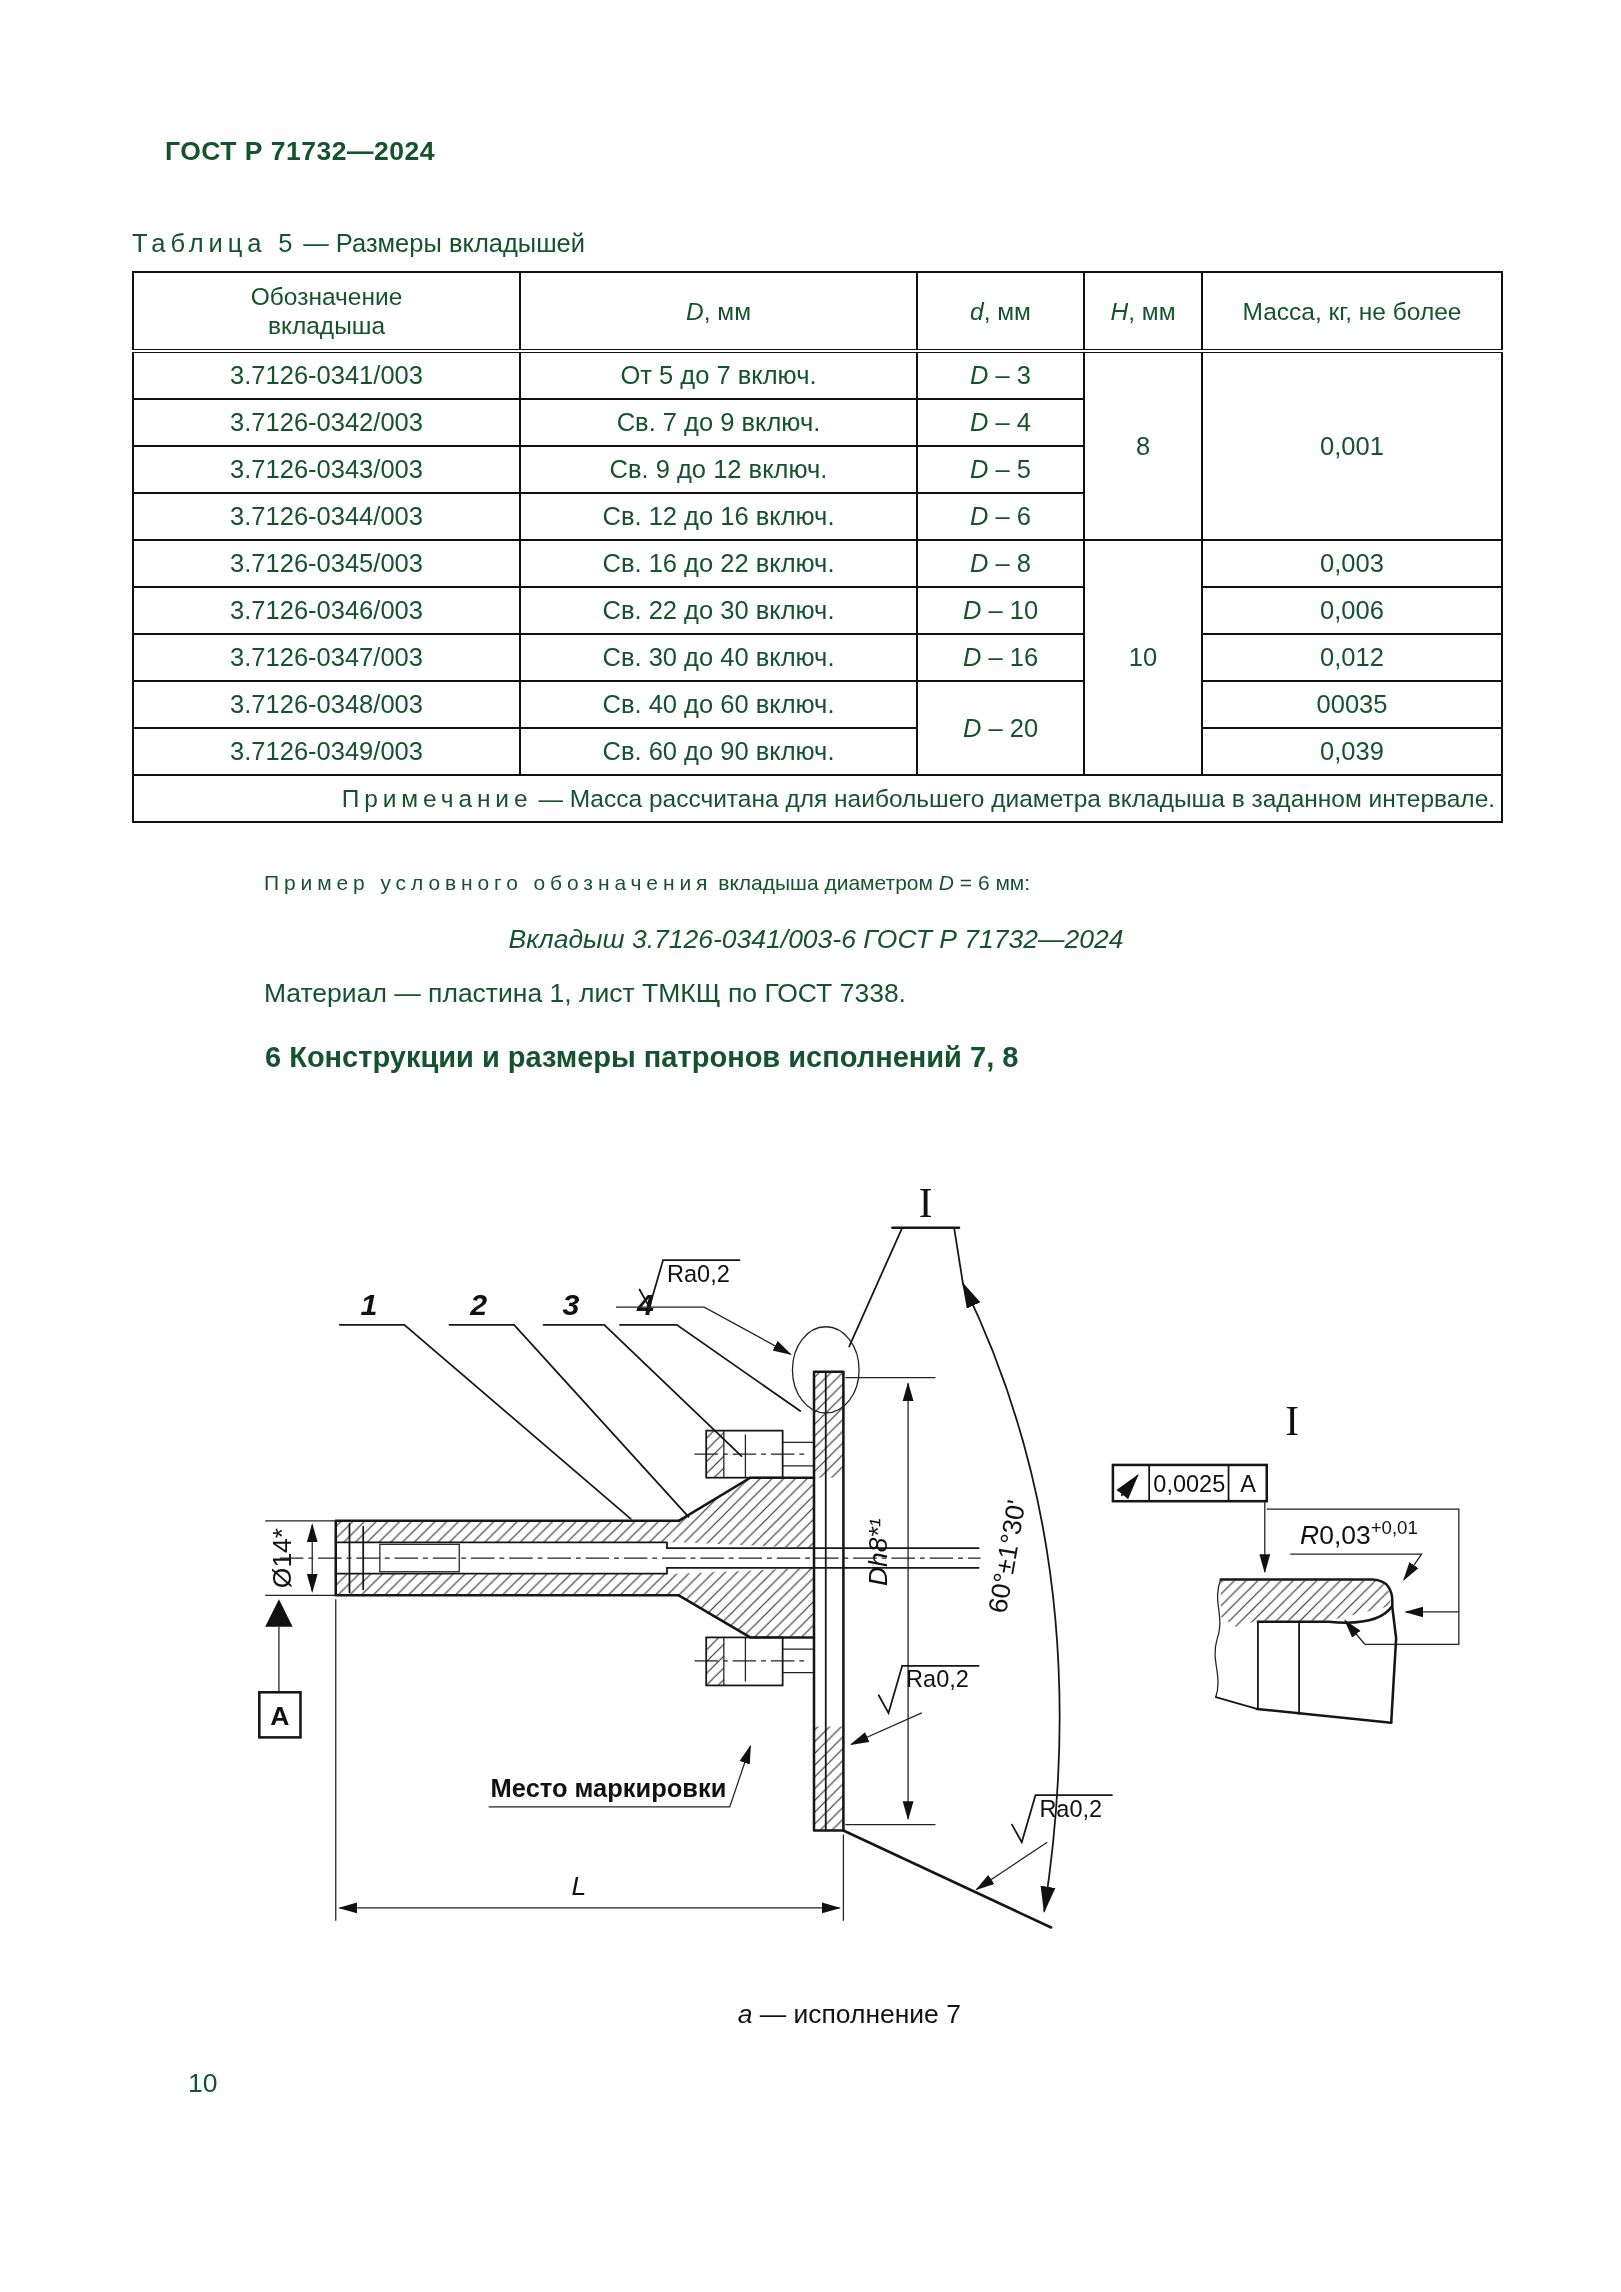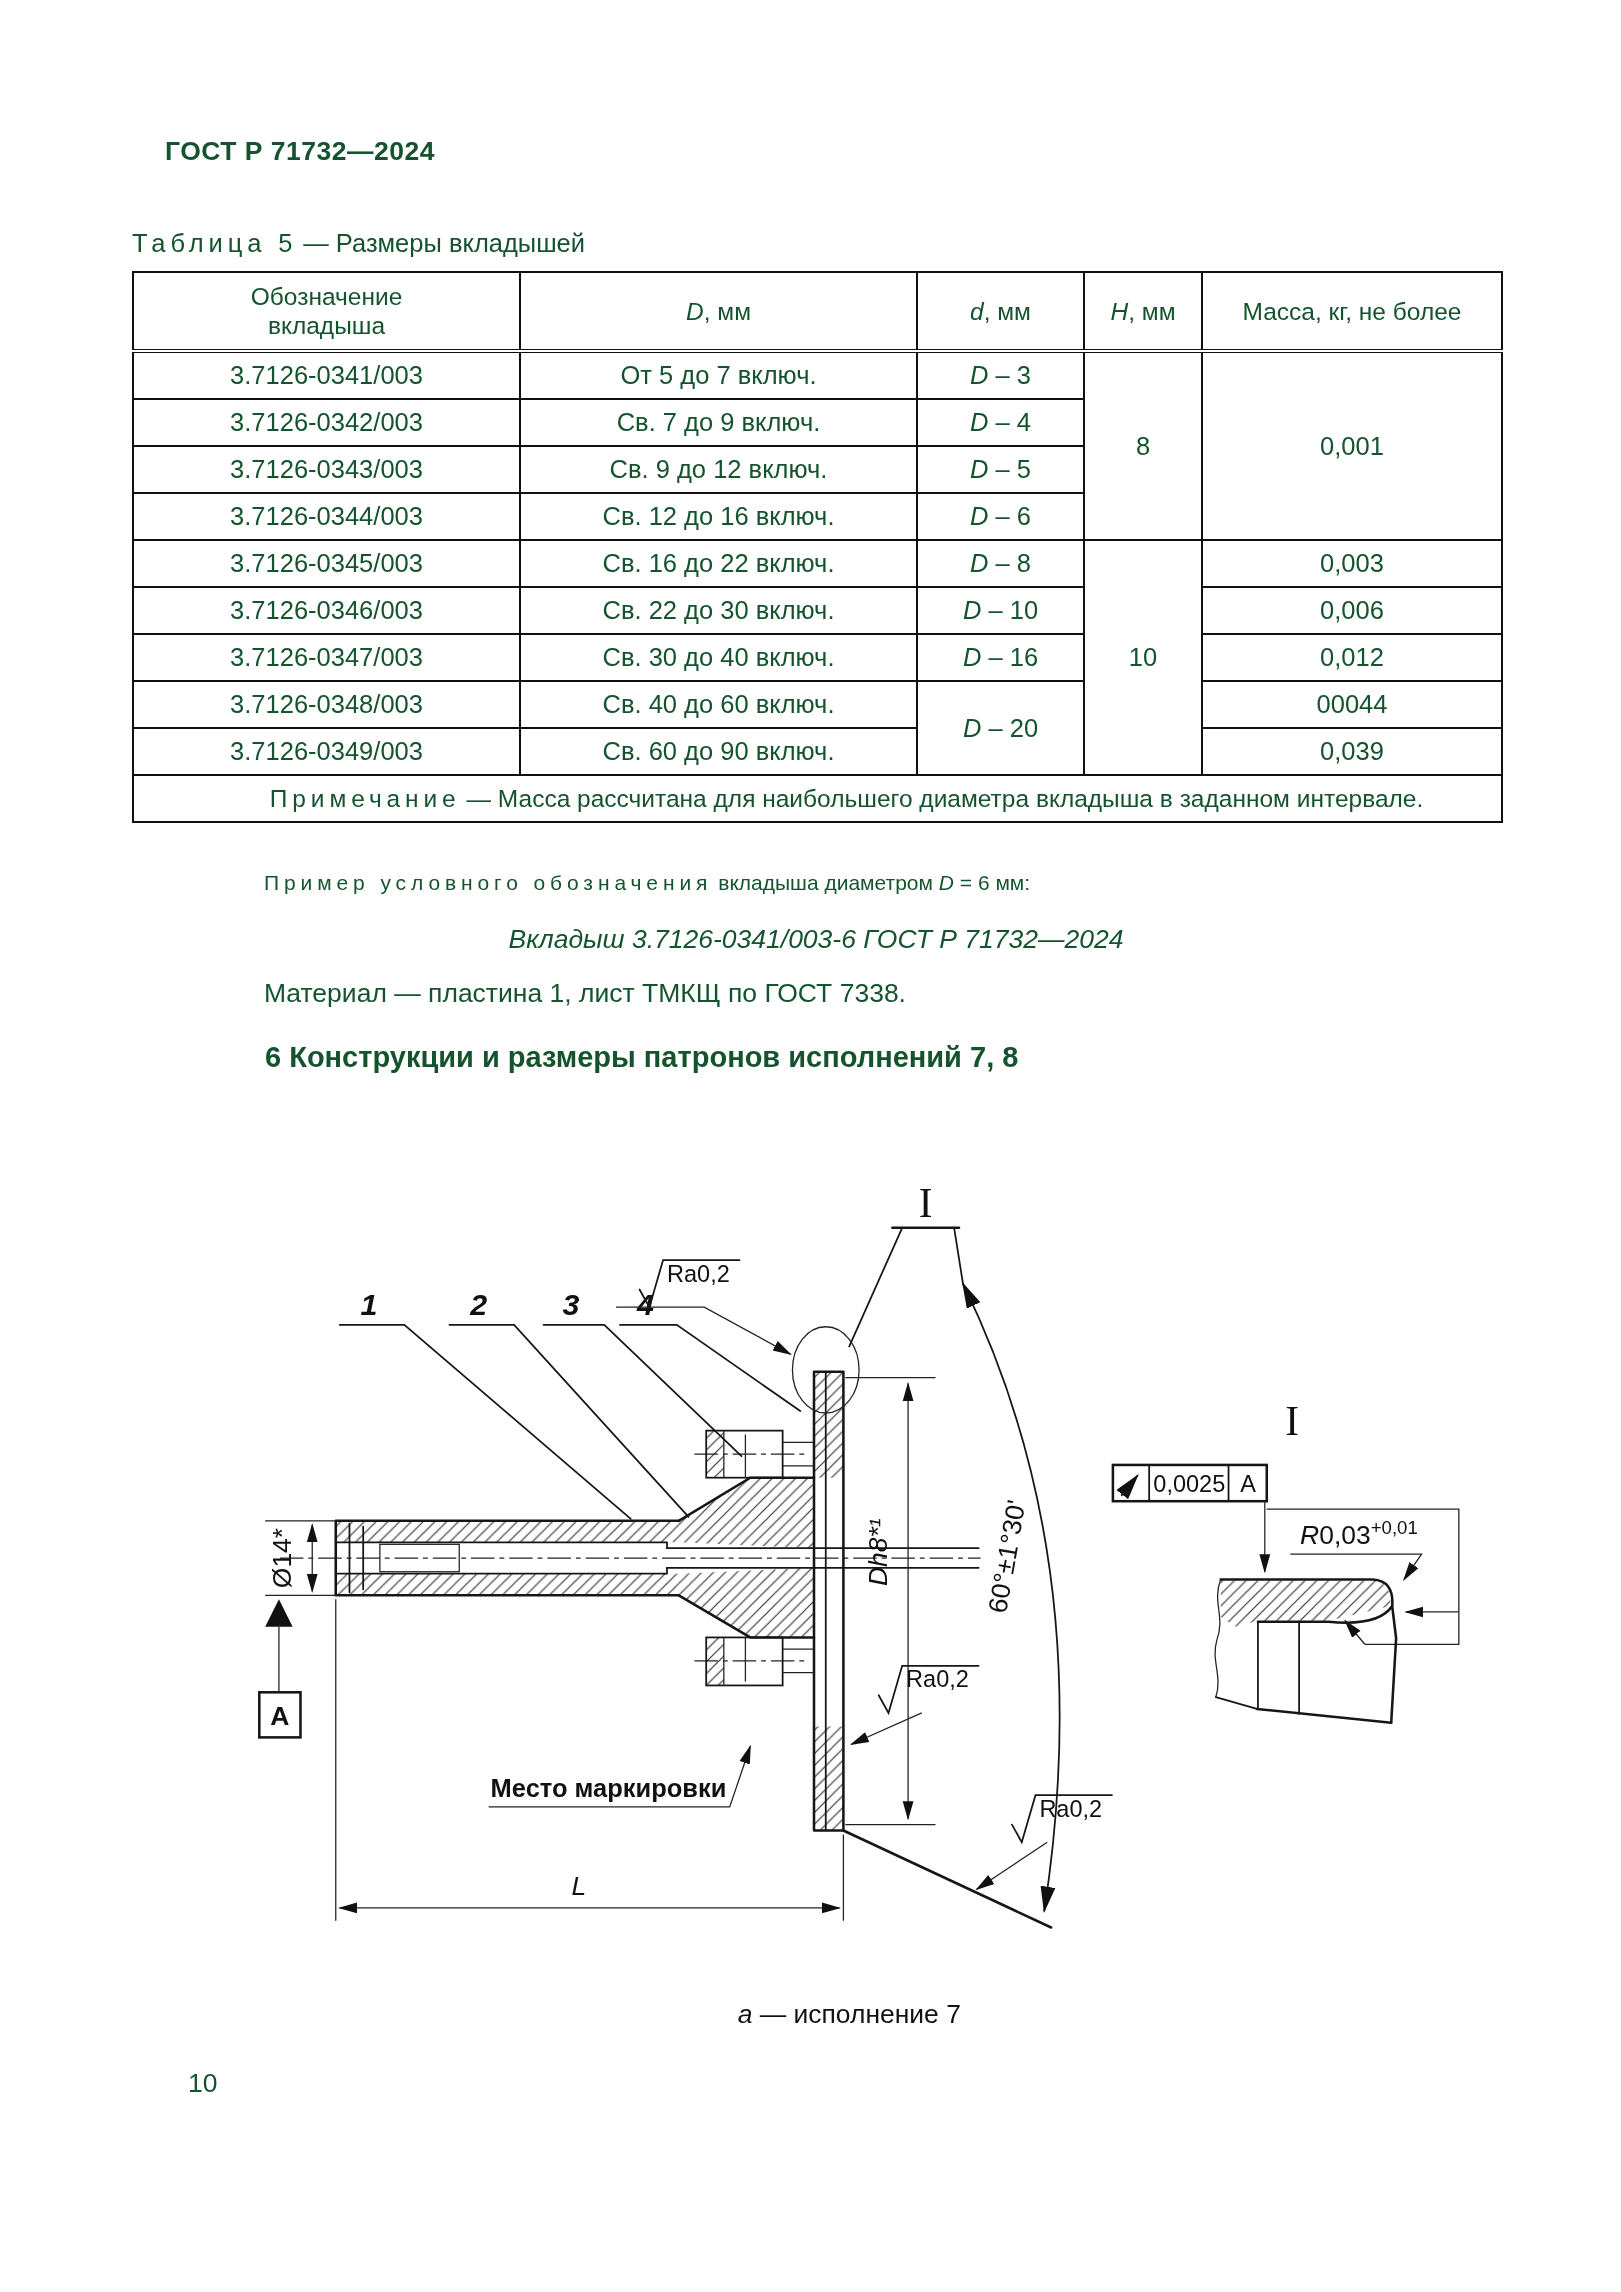--- a/index.html
+++ b/index.html
@@ -14,21 +14,21 @@
   .sp{letter-spacing:4.9px;}
   .dash-gap{margin-left:5.9px;}
   table.t5{
     left:132px;top:271px;width:1368px;border-collapse:collapse;table-layout:fixed;
     font-size:25.5px;border:2.9px solid #111;position:absolute;
   }
   table.t5 th,table.t5 td{border:2px solid #111;text-align:center;vertical-align:middle;padding:0 5.9px;}
   table.t5 thead th{height:76px;font-weight:normal;font-size:24.5px;line-height:29px;border-bottom:4.9px double #111;}
   table.t5 tbody td{height:45px;}
   td.desig{text-align:left;padding-left:29px;margin-left:20px;}
-  tr.note-row td{height:69px;text-align:center;padding-left:64px;font-size:24.5px;border-top:2.9px solid #111;}
+  tr.note-row td{height:69px;text-align:right;padding-left:64px;font-size:24.5px;border-top:2.9px solid #111;}
   .it{font-style:italic;}
   .example-line{left:132px;top:871px;width:1372px;font-size:21px;}
   .indent{text-indent:132px;}
   .desig-line{left:132px;top:924px;width:1368px;text-align:center;font-size:26.5px;font-style:italic;}
   .material-line{left:132px;top:978px;width:1372px;font-size:26.5px;}
   .sec-heading{left:265px;top:1041px;font-size:29px;font-weight:bold;}
   .para{left:132px;top:1108px;width:1377px;font-size:26.5px;line-height:38px;}
   .pagenum{left:188px;top:2068px;font-size:26.5px;}
   
   svg.fig9{position:absolute;left:118px;top:1168px;}
@@ -116,21 +116,21 @@
       <tr>
         <td class="desig">3.7126-0347/003</td>
         <td>Св. 30 до 40 включ.</td>
         <td><span class="it">D</span><span> – 16</span></td>
         <td>0,012</td>
       </tr>
       <tr>
         <td class="desig">3.7126-0348/003</td>
         <td>Св. 40 до 60 включ.</td>
         <td rowspan="2"><span class="it">D</span><span> – 20</span></td>
-        <td>00044</td>
+        <td>00035</td>
       </tr>
       <tr>
         <td class="desig">3.7126-0349/003</td>
         <td>Св. 60 до 90 включ.</td>
         <td>0,039</td>
       </tr>
       <tr class="note-row">
         <td colspan="5">
           <span class="sp">Примечание</span><span class="dash-gap">— Масса рассчитана для наибольшего диаметра вкладыша в заданном интервале.</span>
         </td>

